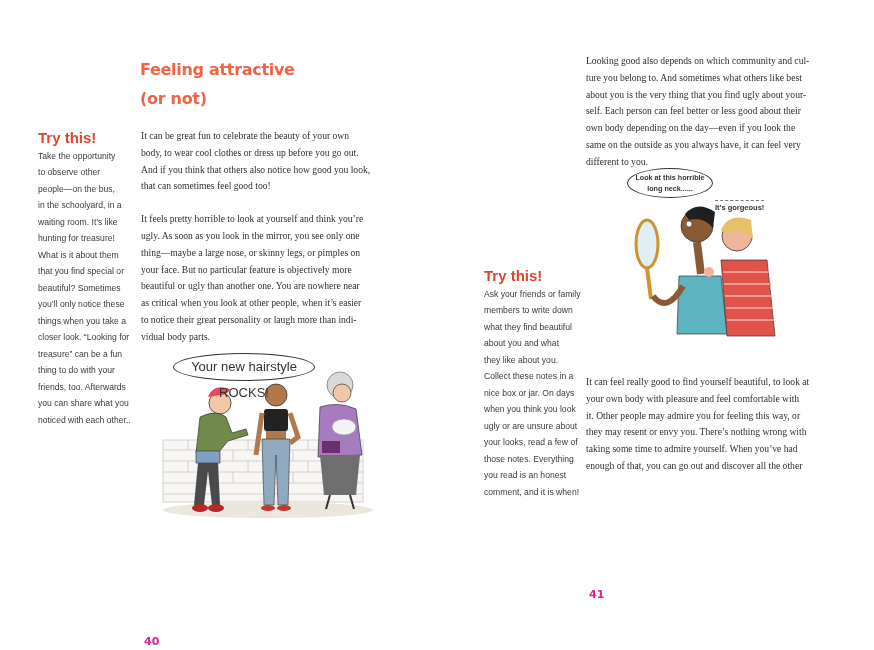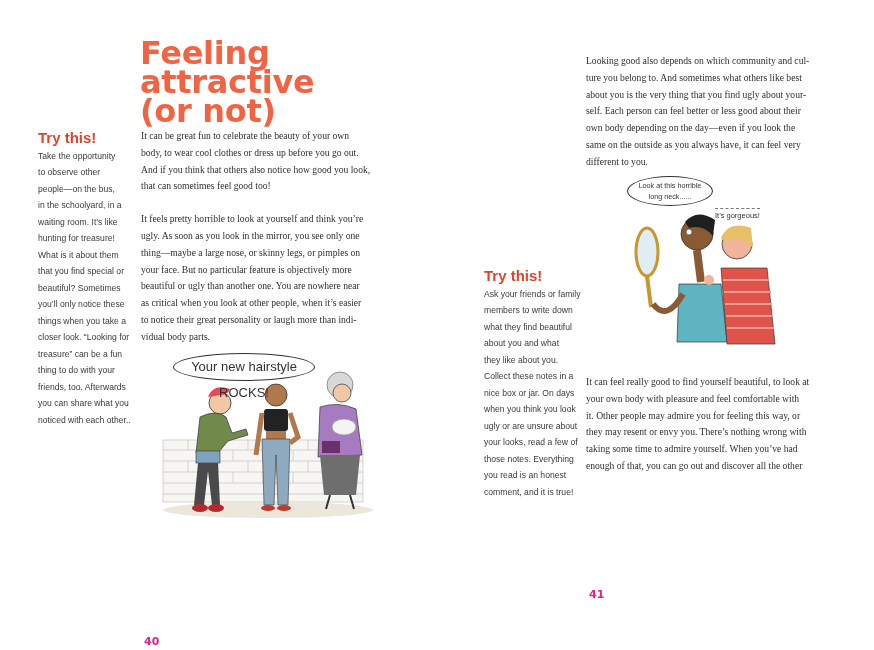--- a/index.html
+++ b/index.html
@@ -5,23 +5,23 @@
     html, body { margin: 0; padding: 0; }
     body {
       width: 874px; height: 650px; background: #ffffff; position: relative; overflow: hidden;
       font-family: "DejaVu Serif", serif; color: #2a2a2a;
     }
     .page { position: absolute; top: 0; height: 650px; }
     .page-left { left: 0; width: 437px; }
     .page-right { left: 437px; width: 437px; }
 
     .title {
-      position: absolute; left: 140px; top: 39px; width: 280px;
+      position: absolute; left: 140px; top: 55px; width: 280px;
       font-family: "DejaVu Sans", sans-serif; font-weight: bold;
-      font-size: 32px; line-height: 29px; color: #f06444; letter-spacing: -0.3px;
+      font-size: 16px; line-height: 29px; color: #f06444; letter-spacing: -0.3px;
     }
     .title span { display: block; }
 
     .sidebar {
       position: absolute; width: 100px;
       font-family: "Liberation Sans", sans-serif; font-size: 8.6px; line-height: 16.5px; color: #3a3a3a;
     }
     .sidebar .try { color: #e0442f; font-weight: bold; font-size: 15px; margin-bottom: 1px; }
     .sidebar .line { display: block; white-space: nowrap; }
 
@@ -190,25 +190,25 @@
         <span class="line">what they find beautiful</span>
         <span class="line">about you and what</span>
         <span class="line">they like about you.</span>
         <span class="line">Collect these notes in a</span>
         <span class="line">nice box or jar. On days</span>
         <span class="line">when you think you look</span>
         <span class="line">ugly or are unsure about</span>
         <span class="line">your looks, read a few of</span>
         <span class="line">those notes. Everything</span>
         <span class="line">you read is an honest</span>
-        <span class="line">comment, and it is true!</span>
-      </div>
-  </div>
-
-  <div class="illustration" style="left:180px; top:172px; width:175px; height:175px;">
+        <span class="line">comment, and it is when!</span>
+      </div>
+  </div>
+
+  <div class="illustration" style="left:180px; top:164px; width:175px; height:175px;font-weight:bold;">
     <svg width="175" height="175" viewBox="0 0 175 175">
 
       <ellipse cx="30" cy="80" rx="11" ry="24" fill="#dfeef3" stroke="#c9962e" stroke-width="3"></ellipse>
       <line x1="30" y1="104" x2="34" y2="135" stroke="#c9962e" stroke-width="4"></line>
 
       <circle cx="80" cy="62" r="16" fill="#8a5a35" stroke="#333" stroke-width="0.8"></circle>
       <path d="M68 50 Q80 36 98 48 L96 64 Q86 52 72 56 Z" fill="#1f1f1f"></path>
       <circle cx="72" cy="60" r="3" fill="#fff" stroke="#333" stroke-width="0.6"></circle>
       <path d="M80 78 L84 110" stroke="#8a5a35" stroke-width="8"></path>
       <path d="M62 112 L104 112 L110 170 L60 170 Z" fill="#5fb4c2" stroke="#333" stroke-width="0.7"></path>

